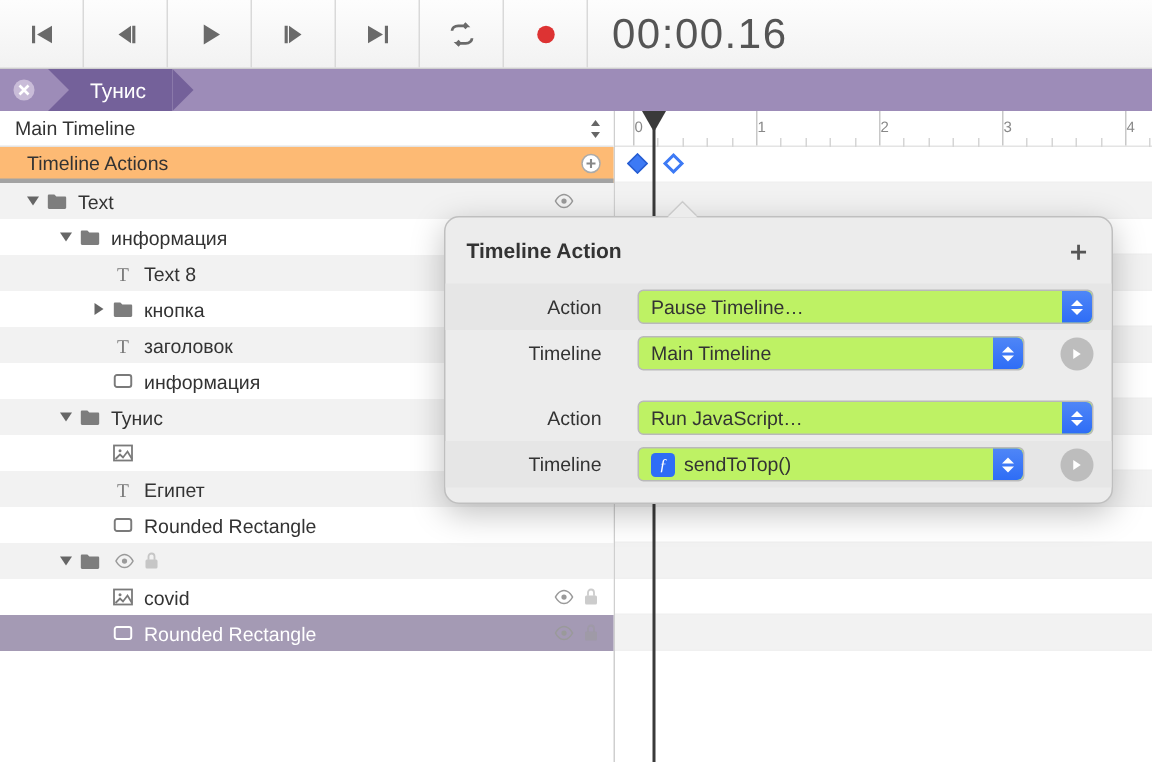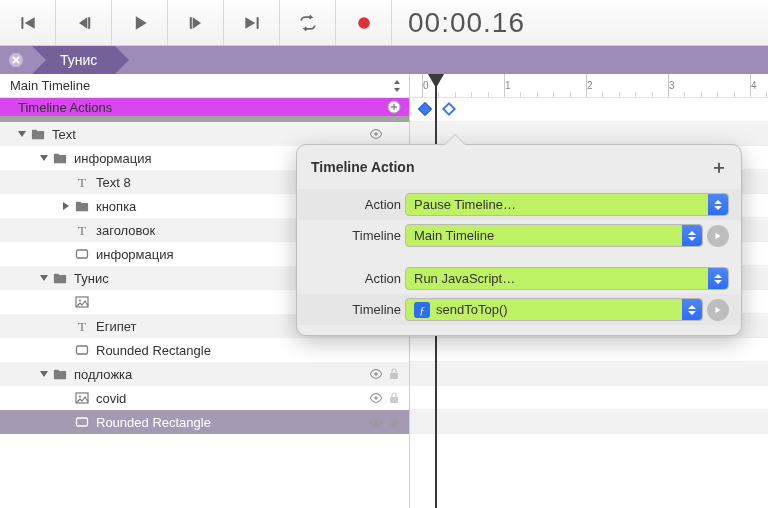--- a/index.html
+++ b/index.html
@@ -128,21 +128,21 @@
   }
   
   .row{
     height:24px;
     display:flex;align-items:center;
     padding-right:6px;
     color:#333;
   }
   .row:nth-child(odd){background:var(--row);}
   .row:nth-child(even){background:var(--row-alt);}
-  .row.actions{background:#d946ef;border-bottom:6px solid #a3a3a3;}
+  .row.actions{background:#fdba74;border-bottom:3px solid #a3a3a3;}
   .row.selected{background:var(--purple-sel);color:#fff;}
   .row.selected .icon{color:#fff;}
   .row .indent{display:inline-block;}
   .tri{
     width:0;height:0;display:inline-block;margin-right:4px;
     border-left:4px solid transparent;border-right:4px solid transparent;
     border-top:6px solid #666;
     transform-origin:center;
   }
   .tri.closed{transform:rotate(-90deg);}
@@ -201,21 +201,21 @@
   .popover .ptitle{
     display:flex;align-items:center;
     padding:10px 12px 10px 14px;
     font-weight:600;font-size:14px;
   }
   .popover .ptitle .spacer{flex:1;}
   .popover .plus{font-size:18px;color:#555;width:20px;text-align:center;}
   .prow{
     display:flex;align-items:center;
     padding:4px 12px;
-    gap:4px;
+    gap:24px;
   }
   .prow:nth-child(odd){background:#e6e6e6;}
   .prow .plabel{
     width:92px;text-align:right;color:#333;
   }
   .select{
     flex:1;
     height:23px;
     background:#bef264;
     border:1px solid #b9b9b9;
@@ -454,21 +454,20 @@
           <span class="lock"></span>
         </div>
         <div class="row">
           <span class="indent" style="width:40px"></span>
           <span class="tri "></span>
     <span class="icon folder">
             <svg viewBox="0 0 16 14">
               <path fill="currentColor" d="M1 3c0-.6.4-1 1-1h4l1.5 1.5H14c.6 0 1 .4 1 1V12c0 .6-.4 1-1 1H2c-.6 0-1-.4-1-1V3z"></path>
             </svg>
           </span>
-    <span class="label">подложка</span>
     <span class="eye">
             <svg viewBox="0 0 16 12" width="14" height="12">
               <path d="M8 1C4 1 1.5 6 1.5 6S4 11 8 11s6.5-5 6.5-5S12 1 8 1z" fill="none" stroke="currentColor" stroke-width="1.2"></path>
               <circle cx="8" cy="6" r="2" fill="currentColor"></circle>
             </svg>
           </span>
           <span class="lock">
             <svg viewBox="0 0 12 14" width="12" height="14">
               <rect x="2" y="6" width="8" height="6" rx="1" fill="currentColor" opacity="0.5"></rect>
               <path d="M4 6V4a2 2 0 014 0v2" fill="none" stroke="currentColor" stroke-width="1.2" opacity="0.5"></path>

